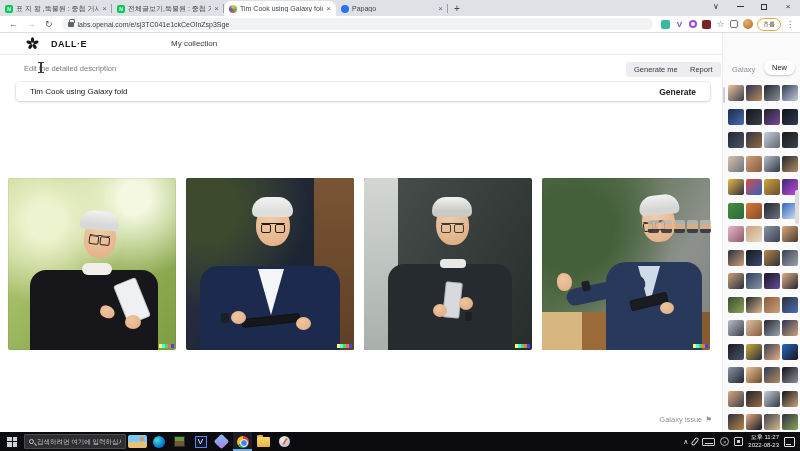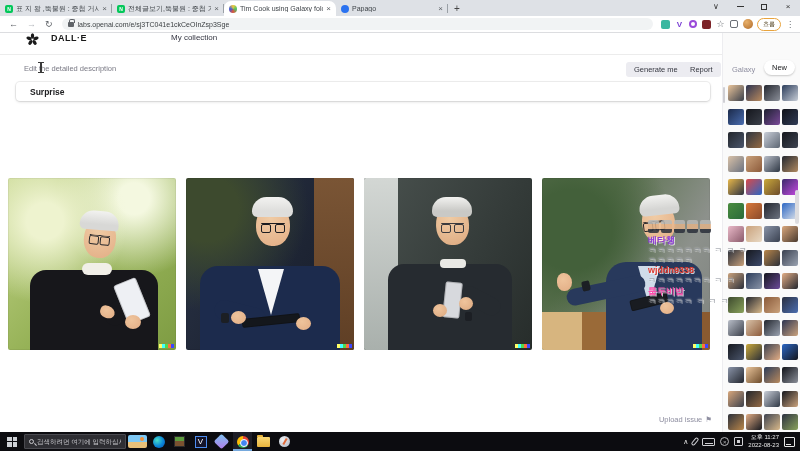--- a/index.html
+++ b/index.html
@@ -45,21 +45,21 @@
   .ext-star { color:#5f6368; font-size:9px; }
   .ext-sq { width:8px; height:8px; border:1.5px solid #6b6f76; border-radius:2px; }
   .ext-avatar { width:10px; height:10px; border-radius:50%;
     background:radial-gradient(circle at 35% 30%, #e8b06a, #b06a28); }
   #profile-chip { margin-left:4px; border:1px solid #e8a33d; border-radius:7px; padding:1px 5px;
     font-size:6px; color:#5a4a2a; white-space:nowrap; }
   #browser-menu { font-size:8px; color:#5f6368; margin:0 6px 0 5px; }
 
   
   #dalle-header { position:absolute; left:0; top:33px; width:800px; height:22px; background:#fff;
-    border-bottom:1px solid #ececec; display:flex; }
+    border-bottom:1px solid #ececec; display:flex; align-items:center; }
   #dalle-logo { margin-left:26px; }
   #brand { font-size:9px; font-weight:bold; letter-spacing:.5px; color:#191919; margin-left:12px; }
   #nav-collection { font-size:8px; color:#343541; margin-left:60px;padding-left:24px; }
   #header-more { position:absolute; right:28px; font-size:10px; color:#343541; letter-spacing:1px; }
   #header-avatar { position:absolute; right:6px; width:12px; height:12px; border-radius:50%;
     background:radial-gradient(circle at 35% 30%, #d9d9d9, #8a8a8a); }
 
   
   #prompt-label { position:absolute; left:24px; top:64px; font-size:7.5px; color:#7a7a85; }
   #ibeam { position:absolute; left:40px; top:62px; width:1.5px; height:11px; background:#3a3a3a; }
@@ -306,21 +306,22 @@
     <span id="header-more">…</span>
     <span id="header-avatar"></span>
   </div>
 
   <div id="prompt-label">Edit the detailed description</div>
   <div id="ibeam"></div>
   <button class="pill-btn" id="btn-surprise">Generate me</button>
   <button class="pill-btn" id="btn-upload">Report</button>
   <span id="collapse-ic">→</span>
   <div id="prompt-card">
-    <button id="btn-generate">Surprise</button>
+    <input id="prompt-input" type="text" value="Tim Cook using Galaxy fold" style="">
+    <button id="btn-generate">Generate</button>
   </div>
 
   <div id="image-row">
       <div class="photo p1" style="background: radial-gradient(circle at 22% 25%, rgb(238, 243, 207) 0px, rgb(238, 243, 207) 10%, rgba(238, 243, 207, 0) 45%), radial-gradient(circle at 75% 12%, rgb(244, 248, 224) 0px, rgb(244, 248, 224) 8%, rgba(244, 248, 224, 0) 40%), linear-gradient(135deg, rgb(195, 212, 137), rgb(150, 178, 87) 55%, rgb(126, 156, 67)); --hair: #d8d8d6; --skin: #e2ad85; --coat: #17171b; --shirt: #f1efe8; --device: #eef0f4; --glass: #26262a;">
         <div class="torso"></div>
         <div class="collar"></div>
         <div class="armR"></div>
         <div class="head"></div>
         <div class="hair"></div>
         <div class="glasses"></div>
@@ -398,33 +399,24 @@
     </div>
 
   <div id="chat-overlay">
     <div id="mini-faces">
         <div class="mini-face"></div>
         <div class="mini-face"></div>
         <div class="mini-face"></div>
         <div class="mini-face"></div>
         <div class="mini-face"></div>
       </div>
-    <div id="chat-entries">
-        <div class="chat-user" style="color: rgb(139, 53, 217);">베타챙</div>
-        <div class="chat-laugh">ㅋㅋㅋㅋㅋㅋㅋ ㅋ ㅋ ㅋ</div>
-        <div class="chat-laugh">ㅋㅋㅋㅋㅋ</div>
-        <div class="chat-user" style="color: rgb(224, 58, 47);">wjddn9338</div>
-        <div class="chat-laugh">ㅋㅋㅋㅋㅋㅋㅋ ㅋ ㅋ</div>
-        <div class="chat-user" style="color: rgb(255, 79, 174);">툽두비밥</div>
-        <div class="chat-laugh">ㅋㅋㅋㅋㅋ ㅋ ㅋ ㅋ</div>
-      </div>
   </div>
 
   <div id="report-issue">
-    <span>Upload issue</span>
+    <span>Galaxy issue</span>
     <span>⚑</span>
   </div>
 
   <div id="sidebar">
     <span id="recent-label">Galaxy</span>
     <button id="btn-new">New</button>
     <div id="thumb-grid">
         <div class="thumb" style="background: linear-gradient(135deg, rgb(233, 196, 154), rgb(58, 63, 74));"></div>
         <div class="thumb" style="background: linear-gradient(135deg, rgb(44, 51, 80), rgb(185, 138, 94));"></div>
         <div class="thumb" style="background: linear-gradient(135deg, rgb(35, 38, 46), rgb(139, 143, 153));"></div>

